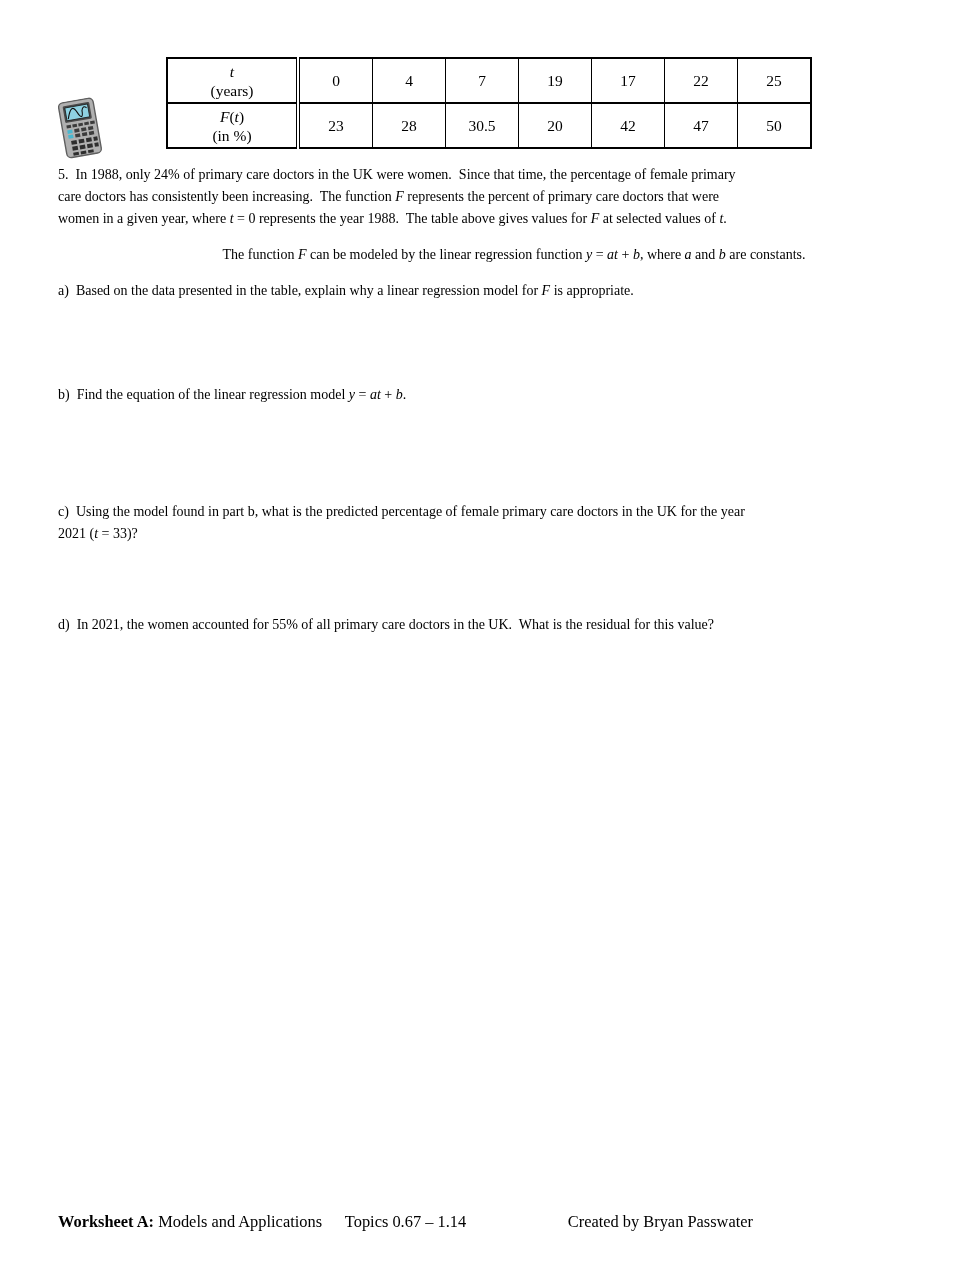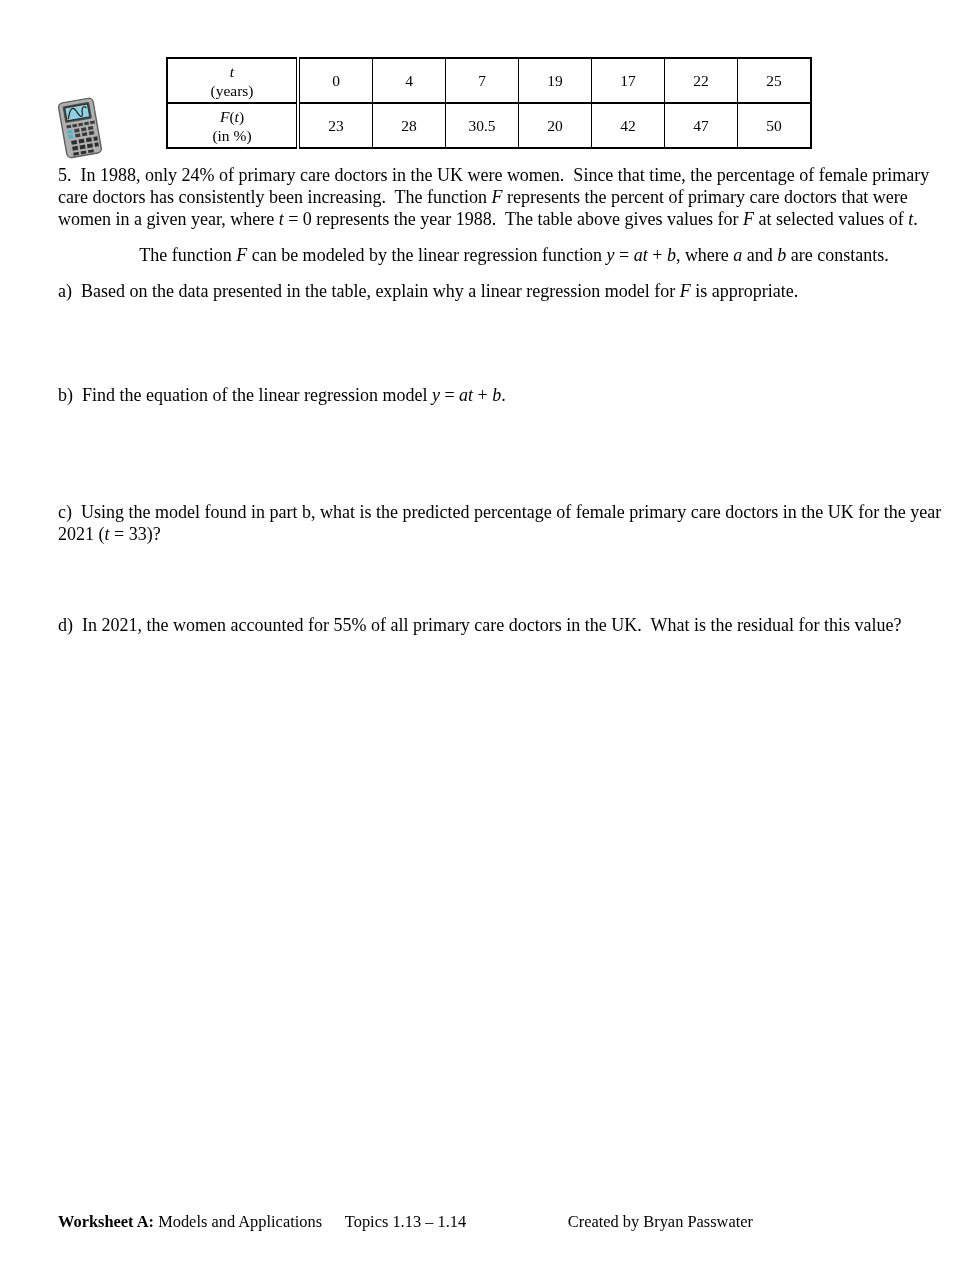--- a/index.html
+++ b/index.html
@@ -47,21 +47,21 @@
     height: 58px;
     transform: rotate(-10deg);
   }
 
   
   .para {
     position: absolute;
     left: 58px;
     width: 912px;
     margin: 0;
-    font-size: 18px;
+    font-size: 14px;
     line-height: 22px;
     white-space: pre-wrap;
   }
   #p-statement { top: 164px; }
   #p-model     { top: 244px; text-align: center; }
   #p-a         { top: 280px; }
   #p-b         { top: 384px; }
   #p-c         { top: 480px; margin-top: 21px; }
   #p-d         { top: 614px; }
 
@@ -146,17 +146,17 @@
 
   <p class="para" id="p-statement"><span>5.  In 1988, only 24% of primary care doctors in the UK were women.  Since that time, the percentage of female primary</span><br><span>care doctors has consistently been increasing.  The function </span><i>F</i><span> represents the percent of primary care doctors that were</span><br><span>women in a given year, where </span><i>t</i><span> = 0 represents the year 1988.  The table above gives values for </span><i>F</i><span> at selected values of </span><i>t</i><span>.</span></p>
   <p class="para" id="p-model"><span>The function </span><i>F</i><span> can be modeled by the linear regression function </span><i>y</i><span> = </span><i>at</i><span> + </span><i>b</i><span>, where </span><i>a</i><span> and </span><i>b</i><span> are constants.</span></p>
   <p class="para" id="p-a"><span>a)  Based on the data presented in the table, explain why a linear regression model for </span><i>F</i><span> is appropriate.</span></p>
   <p class="para" id="p-b"><span>b)  Find the equation of the linear regression model </span><i>y</i><span> = </span><i>at</i><span> + </span><i>b</i><span>.</span></p>
   <p class="para" id="p-c"><span>c)  Using the model found in part b, what is the predicted percentage of female primary care doctors in the UK for the year</span><br><span>2021 (</span><i>t</i><span> = 33)?</span></p>
   <p class="para" id="p-d"><span>d)  In 2021, the women accounted for 55% of all primary care doctors in the UK.  What is the residual for this value?</span></p>
 
   <div class="footer">
     <span class="f-left"><b>Worksheet A:</b><span> Models and Applications</span></span>
-    <span class="f-center">Topics 1.13 – 1.14</span>
+    <span class="f-center">Topics 0.67 – 1.14</span>
     <span class="f-right">Created by Bryan Passwater</span>
   </div>
 
 </div>
 
 </body></html>

